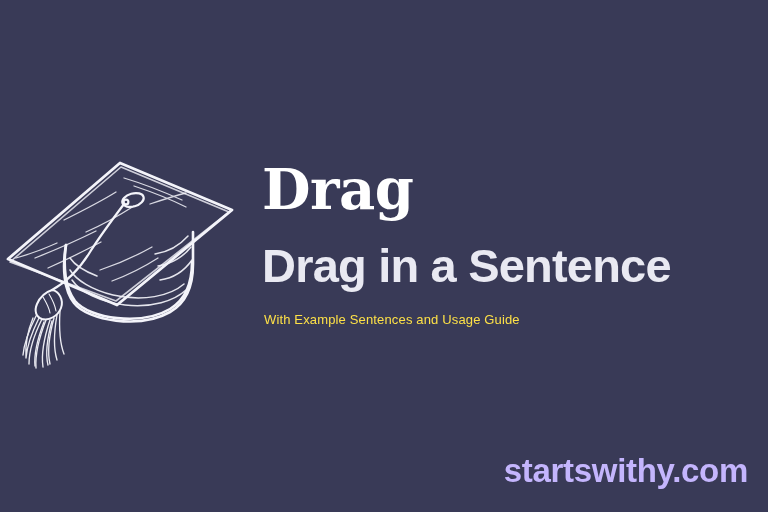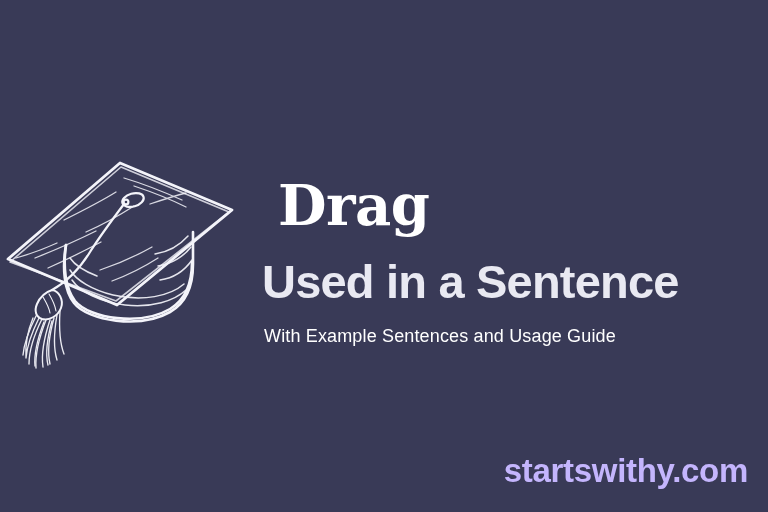--- a/index.html
+++ b/index.html
@@ -42,39 +42,39 @@
     top: 158px;
     width: 500px;
   }
   #word-title {
     font-family: "DejaVu Serif", "Liberation Serif", serif;
     font-weight: 700;
     font-size: 56px;
     line-height: 62px;
     color: #ffffff;
     letter-spacing: -0.5px;
-    margin: 16px;
+    margin: 0;
     white-space: nowrap;
   }
   #headline {
     font-family: "Liberation Sans", sans-serif;
     font-weight: 700;
     font-size: 47px;
     line-height: 56px;
     color: #e9e9f2;
     letter-spacing: -0.8px;
     margin: 18px 0 0 0;
     white-space: nowrap;
   }
   #subtitle {
     font-family: "Liberation Sans", sans-serif;
     font-weight: 400;
-    font-size: 18px;
+    font-size: 13px;
     line-height: 20px;
-    color: #ffffff;
+    color: #fde047;
     letter-spacing: 0.15px;
     margin: 16px 0 0 2px;
     white-space: nowrap;
   }
 
   
   #site-brand {
     position: absolute;
     right: 20px;
     bottom: 22px;
@@ -148,19 +148,19 @@
         <path d="M60 171 C59 187 59 201 64 214"></path>
         <path d="M36 176 C29 190 24 204 23 215"></path>
         <path d="M44 182 C37 200 34 215 35 226"></path>
         <path d="M52 181 C47 199 45 213 48 225"></path>
       </g>
     </svg>
   </div>
 
   <div id="text-block">
     <div id="word-title">Drag</div>
-    <div id="headline">Used in a Sentence</div>
+    <div id="headline">Drag in a Sentence</div>
     <div id="subtitle">With Example Sentences and Usage Guide</div>
   </div>
 
   <div id="site-brand">startswithy.com</div>
 
 </div>
 
 </body></html>

